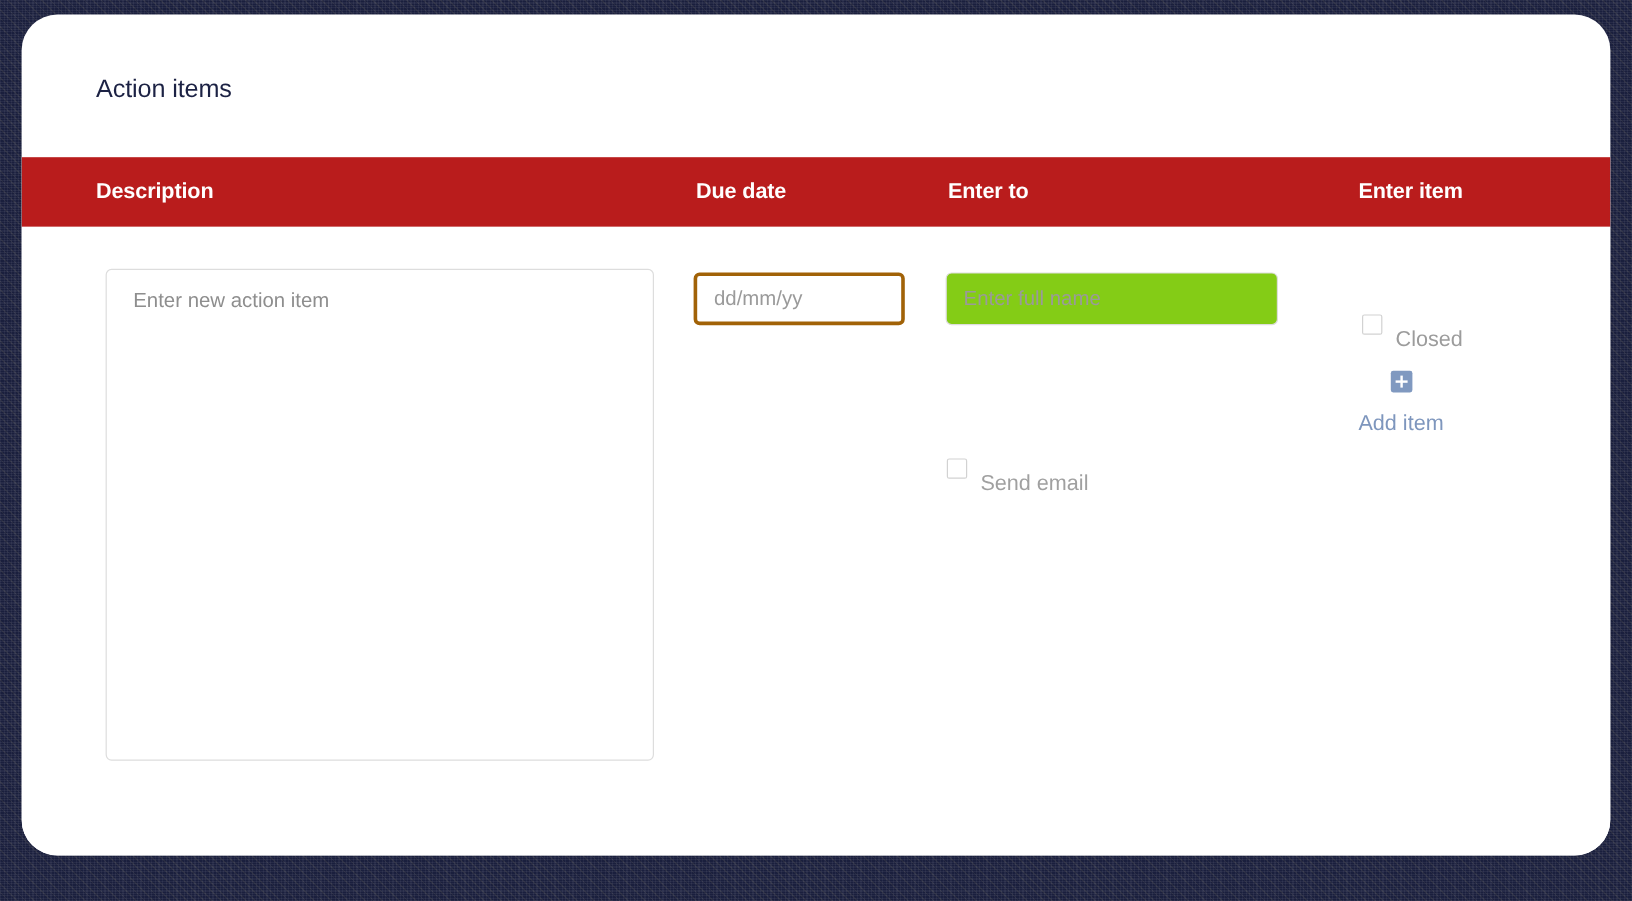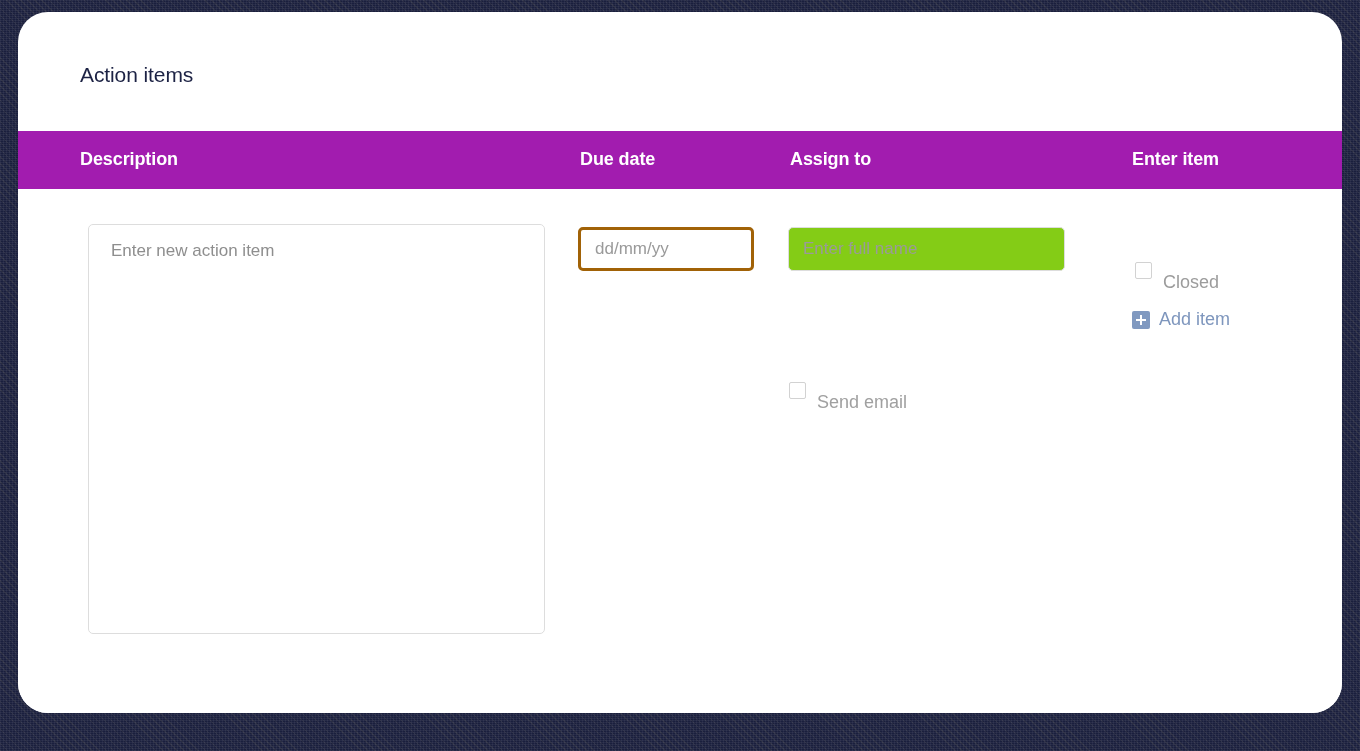--- a/index.html
+++ b/index.html
@@ -55,21 +55,21 @@
     letter-spacing: -0.1px;
   }
 
   
   .header-band {
     position: absolute;
     left: 0;
     top: 119px;
     width: 1324px;
     height: 58px;
-    background: #a21caf;
+    background: #b91c1c;
   }
   .header-cell {
     position: absolute;
     top: 18px;
     font-size: 18px;
     font-weight: bold;
     color: #ffffff;
     letter-spacing: -0.1px;
     white-space: nowrap;
   }
@@ -171,23 +171,24 @@
   .check-closed { left: 1117px; top: 59px; }
   .check-closed .check-label { color: #9c9c9c; }
 
   
   .add-item {
     position: absolute;
     left: 1114px;
     top: 120px;
     display: flex;
     align-items: center;
-    gap: 9px;
+    gap: 15px;
     cursor: pointer;
     white-space: nowrap;
+    flex-direction: column;
   }
   .plus-icon {
     width: 18px;
     height: 18px;
     background: #8099c0;
     border-radius: 2px;
     position: relative;
     flex: 0 0 auto;
   }
   .plus-icon::before,
@@ -212,21 +213,21 @@
 
 <div id="backdrop"></div>
 
 <div id="card">
 
   <div class="card-title">Action items</div>
 
   <div class="header-band">
     <div class="header-cell hc-description">Description</div>
     <div class="header-cell hc-duedate">Due date</div>
-    <div class="header-cell hc-assignto">Assign to</div>
+    <div class="header-cell hc-assignto">Enter to</div>
     <div class="header-cell hc-actionitem">Enter item</div>
   </div>
 
   <div class="body-area">
 
     <textarea class="desc-textarea" placeholder="Enter new action item" style=""></textarea>
 
     <input class="date-input" type="text" placeholder="dd/mm/yy" style="">
 
     <input class="assign-input assign-name" type="text" placeholder="Enter full name" style="">

